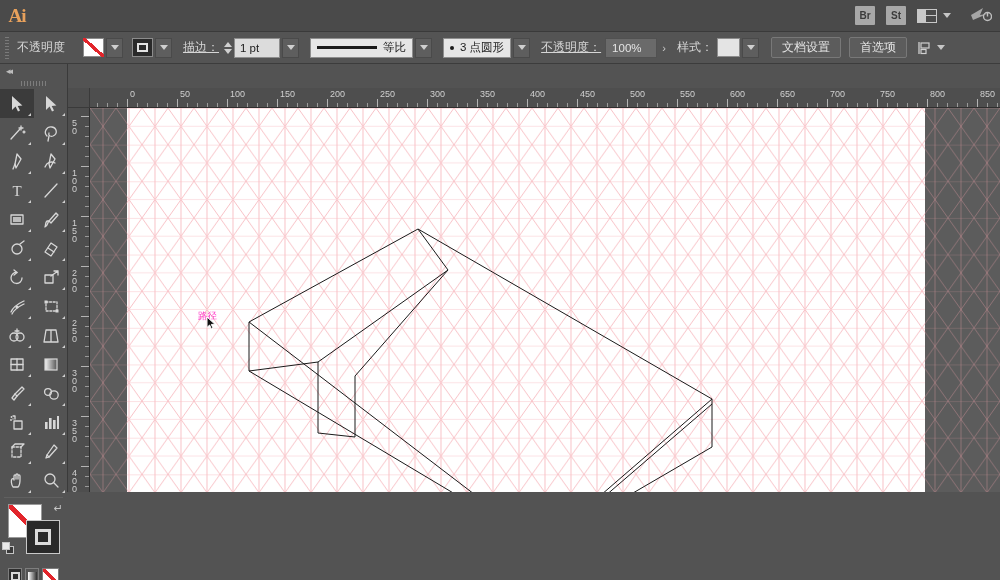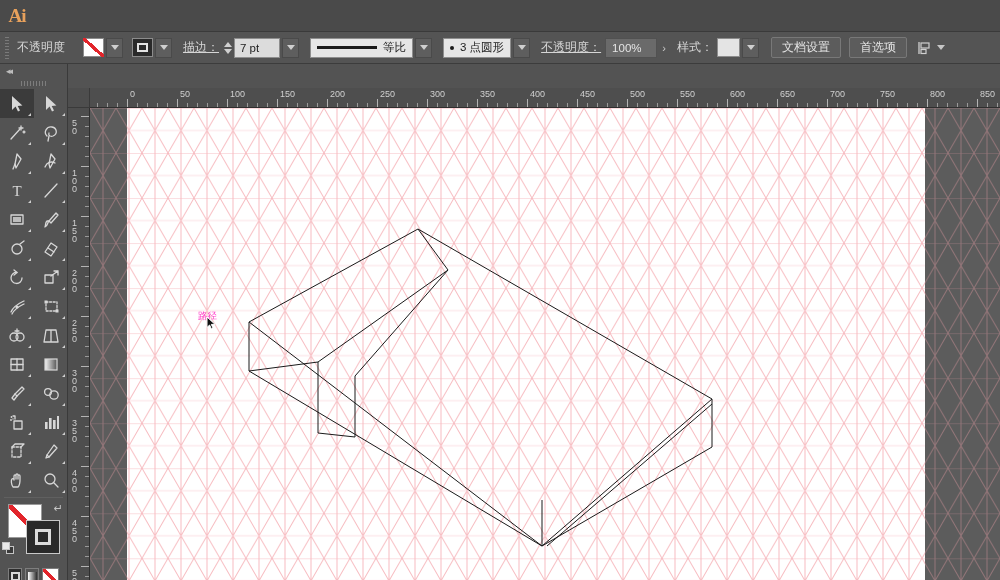--- a/index.html
+++ b/index.html
@@ -5,21 +5,21 @@
   * { box-sizing: border-box; margin: 0; padding: 0; }
   html, body {
     width: 1000px; height: 580px;
     overflow: hidden;
     background: #535353;
     font-family: "Liberation Sans", "DejaVu Sans", sans-serif;
     font-size: 12px;
     color: #d4d4d4;
     -webkit-font-smoothing: antialiased;
   }
-  #app { position: relative; width: 1000px; height: 580px; }
+  #app { position: relative; width: 1000px; height: 492px; }
 
   
   .menubar {
     position: absolute; top: 0; left: 0; width: 1000px; height: 32px;
     background: #4a4a4a;
     border-bottom: 1px solid #3a3a3a;
     display: flex; align-items: center;
   }
   .ai-logo {
     width: 34px; height: 32px;
@@ -199,20 +199,38 @@
     background: rgba(255,255,255,0.0); white-space: nowrap; letter-spacing: 0px; }
   .cursor-arrow { position: absolute; width: 11px; height: 14px; }
 </style>
 </head>
 <body>
 
 <div id="app">
 
   <div class="menubar">
     <div class="ai-logo">Ai</div>
+    <div class="menu-right">
+      <div class="sq-btn">Br</div>
+      <div class="sq-btn">St</div>
+      <div class="arrange-ico">
+        <div class="arrange-box">
+            <i></i>
+            <i></i>
+          </div>
+        <div class="caret"></div>
+      </div>
+      <div class="pwr">
+        <svg width="22" height="16" viewBox="0 0 22 16">
+          <path d="M1 9 L13 2 L10 9 L17 8 L3 14 Z" fill="#b9b9b9"></path>
+          <circle cx="17.5" cy="10.5" r="4" fill="none" stroke="#d8d8d8" stroke-width="1.4"></circle>
+          <line x1="17.5" y1="7" x2="17.5" y2="10.5" stroke="#d8d8d8" stroke-width="1.4"></line>
+        </svg>
+      </div>
+    </div>
   </div>
 
   <div class="ctrlbar">
     <div class="grip"></div>
     <div class="ctrl-label" style="margin-right:18px;">不透明度</div>
 
     <div class="swatch-wrap">
       <div class="swatch none"></div>
       <div class="dd">
           <span class="c"></span>
@@ -228,21 +246,21 @@
         </div>
     </div>
     <div style="width:11px;"></div>
 
     <div class="ctrl-label u">描边：</div>
     <div style="width:5px;"></div>
     <div class="stepper">
       <span class="up"></span>
       <span class="dn"></span>
     </div>
-    <div class="numfield">7 pt</div>
+    <div class="numfield">1 pt</div>
     <div class="dd">
         <span class="c"></span>
       </div>
     <div style="width:11px;"></div>
 
     <div class="combo">
       <span class="strokeline"></span>
       <span>等比</span>
     </div>
     <div class="dd">

